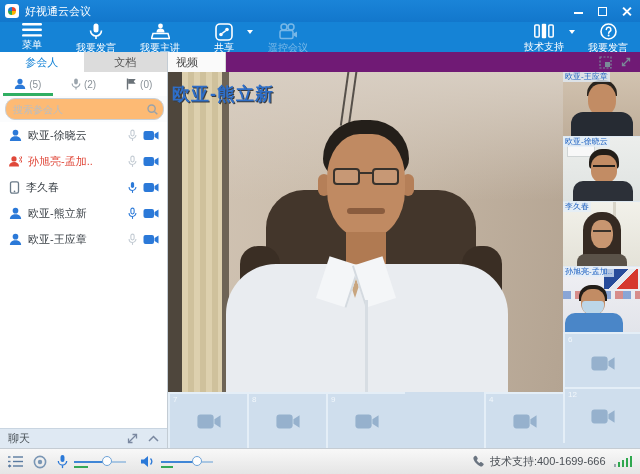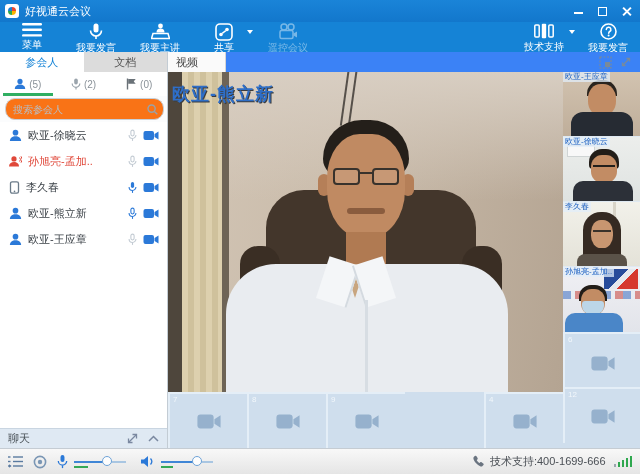--- a/index.html
+++ b/index.html
@@ -36,40 +36,40 @@
 
   
   .side{left:0;top:52px;width:168px;height:396px;background:#fff;border-right:1px solid #c3ccd4;box-sizing:border-box;}
   .stabs{left:0;top:52px;width:167px;height:20px;background:#dcdcdc;display:flex;}
   .stab{flex:1;display:flex;align-items:center;justify-content:center;font-size:11px;color:#555;}
   .stab.active{background:#fff;color:#1583d6;}
   .filters{left:0;top:72px;width:167px;height:24px;background:#fff;display:flex;border-bottom:1px solid #e3e7ea;}
   .filt{flex:1;display:flex;align-items:center;justify-content:center;gap:3px;font-size:10px;color:#8a9299;position:relative;}
   .filt.active:after{content:"";position:absolute;left:3px;right:3px;bottom:0;height:3px;background:#2fae62;}
   .searchrow{left:0;top:96px;width:167px;height:26px;background:#fbfcfd;display:flex;align-items:center;padding:0 5px;box-sizing:border-box;}
-  .searchbox{flex:1;height:18px;border:1px solid #c8d0d8;border-radius:10px;background:#f97316;
+  .searchbox{flex:1;height:18px;border:1px solid #c8d0d8;border-radius:10px;background:#fdba74;
              display:flex;align-items:center;padding:1px 5px;}
   .searchbox input{border:0;outline:0;flex:1;font-size:10px;color:#444;background:transparent;min-width:0;
                    font-family:"Liberation Sans","DejaVu Sans",sans-serif;}
   .searchbox input::placeholder{color:#b6bec6;}
   .listtoggle{margin-left:7px;}
 
   .plist{left:0;top:122px;width:167px;height:306px;background:#fff;}
   .prow{height:26px;display:flex;align-items:center;padding:0 8px 0 9px;}
   .prow .nm{flex:1;font-size:11px;color:#3c4248;margin-left:6px;white-space:nowrap;overflow:hidden;}
   .prow.red .nm{color:#e0483a;}
   .prow .st{margin-left:6px;}
 
   .chatbar{left:0;top:428px;width:167px;height:20px;background:#dfe9f3;border-top:1px solid #c9d5e1;
            display:flex;align-items:center;font-size:11px;color:#4a5258;padding:0 8px;box-sizing:border-box;}
   .chatbar .sp{flex:1;}
   .chatbar .ci{margin-left:10px;}
 
   
-  .vtabbar{left:168px;top:52px;width:472px;height:20px;background:#3b82f6;display:flex;align-items:center;}
+  .vtabbar{left:168px;top:52px;width:472px;height:20px;background:#701a75;display:flex;align-items:center;}
   .vtab{width:58px;height:20px;background:#fafafa;border-right:1px solid #d5d5d5;display:flex;align-items:center;
         font-size:11px;color:#444;padding-left:8px;box-sizing:border-box;}
   .vtabicons{margin-left:auto;display:flex;align-items:center;gap:8px;padding-right:8px;}
 
   .stage{left:168px;top:72px;width:472px;height:376px;background:#cfdeed;overflow:hidden;}
 
   
   .mainvid{position:absolute;left:0;top:0;width:395px;height:320px;overflow:hidden;
            background:linear-gradient(100deg,#d3c6b6 0%,#cabcab 40%,#b4a492 100%);}
   .mv-shade{position:absolute;left:0;top:0;width:100%;height:100%;

